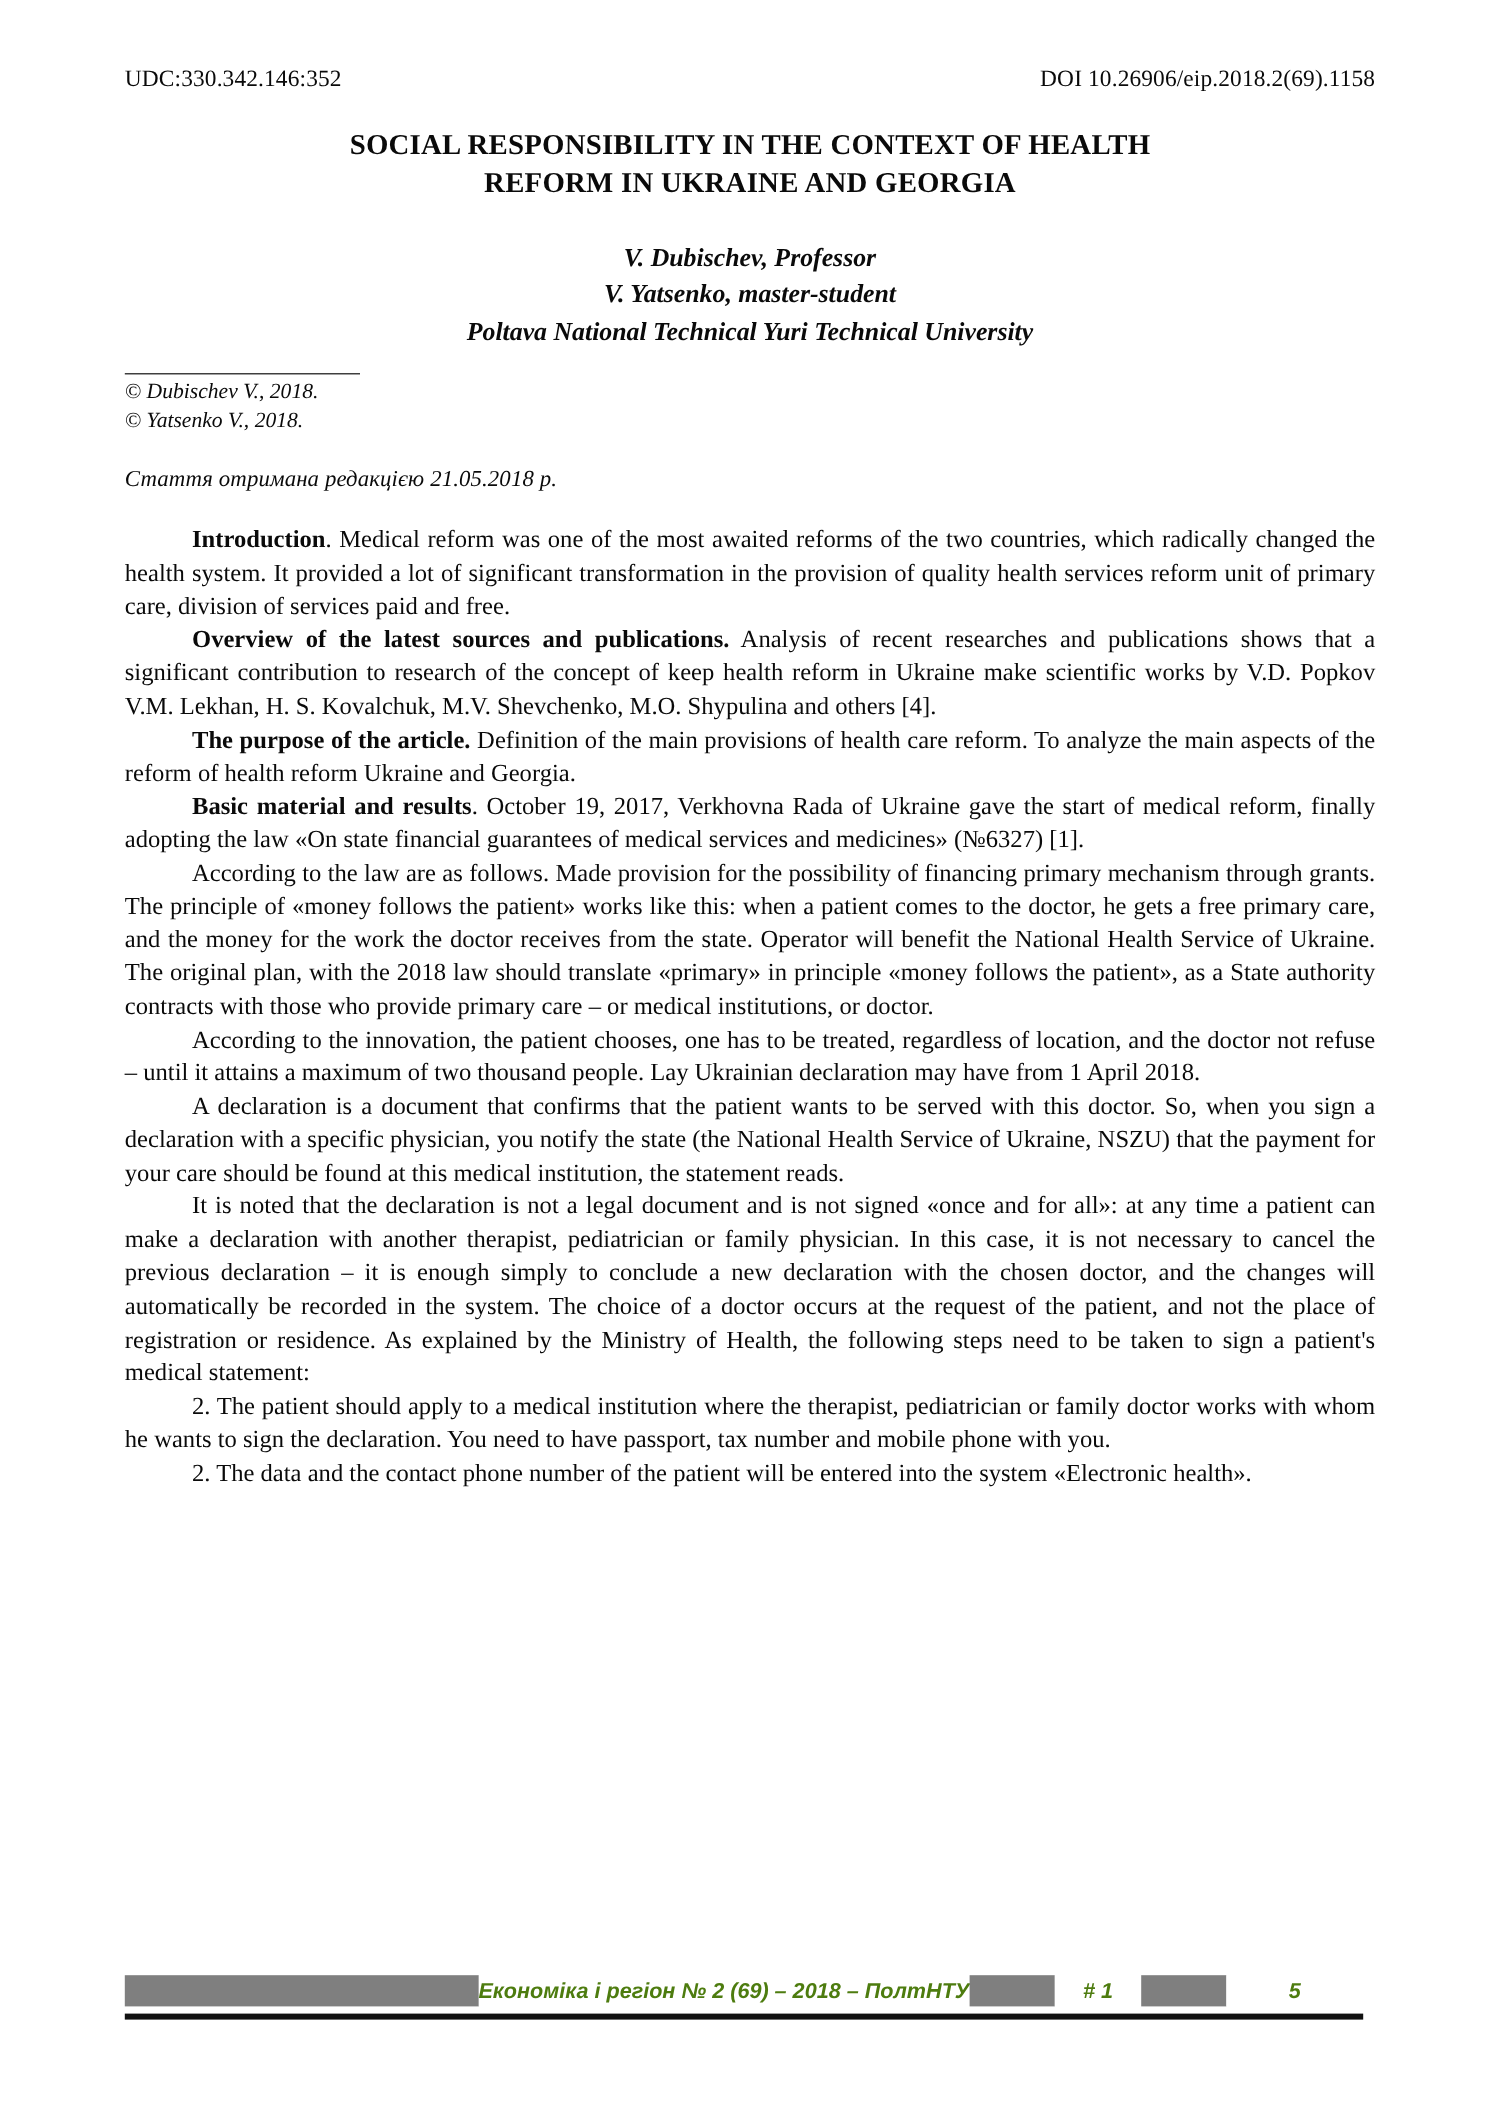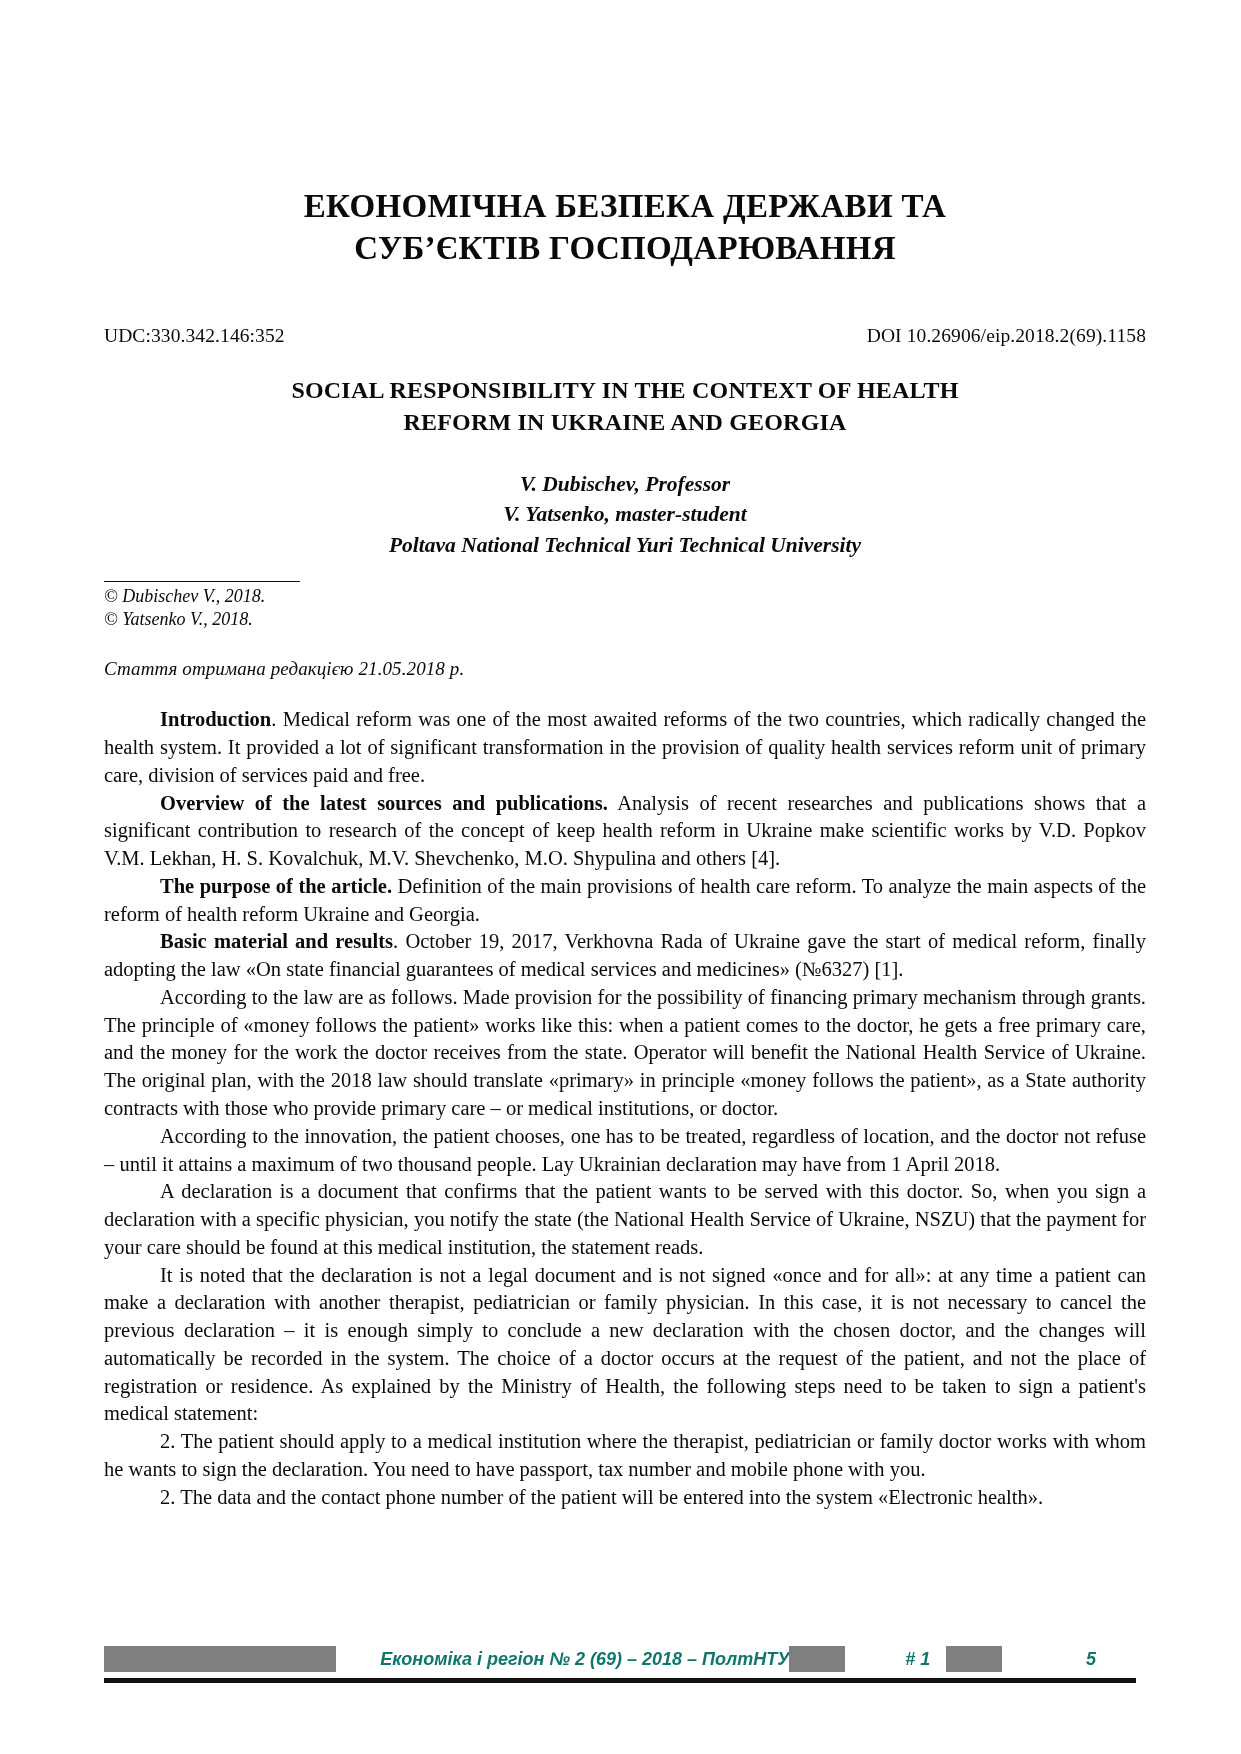--- a/index.html
+++ b/index.html
@@ -138,42 +138,37 @@
   .fgray { background: #7f7f7f; }
   .fwhite {
     background: #ffffff;
     display: flex;
     align-items: center;
     justify-content: center;
     font-family: "Liberation Sans", "DejaVu Sans", sans-serif;
     font-weight: bold;
     font-style: italic;
     font-size: 18px;
-    color: #0f766e;
+    color: #4d7c0f;
     white-space: nowrap;
-    padding-left: 44px;
   }
   .f-left   { width: 300px; }
   .f-title  { flex: 1 1 auto; }
   .f-gap1   { width: 72px; }
   .f-hash   { width: 74px; }
   .f-gap2   { width: 72px; }
   .f-page   { width: 116px; }
 </style>
 </head>
 <body>
 
 <div class="page">
 
   <div class="content">
 
-    <h1 class="rubric">
-      <span>ЕКОНОМІЧНА БЕЗПЕКА ДЕРЖАВИ ТА</span>
-      <span class="line2">СУБ’ЄКТІВ ГОСПОДАРЮВАННЯ</span>
-    </h1>
 
     <div class="meta-row">
       <div class="udc">UDC:330.342.146:352</div>
       <div class="doi">DOI 10.26906/eip.2018.2(69).1158</div>
     </div>
 
     <h2 class="article-title">
       <span>SOCIAL RESPONSIBILITY IN THE CONTEXT OF HEALTH</span>
       <span class="t2">REFORM IN UKRAINE AND GEORGIA</span>
     </h2>

